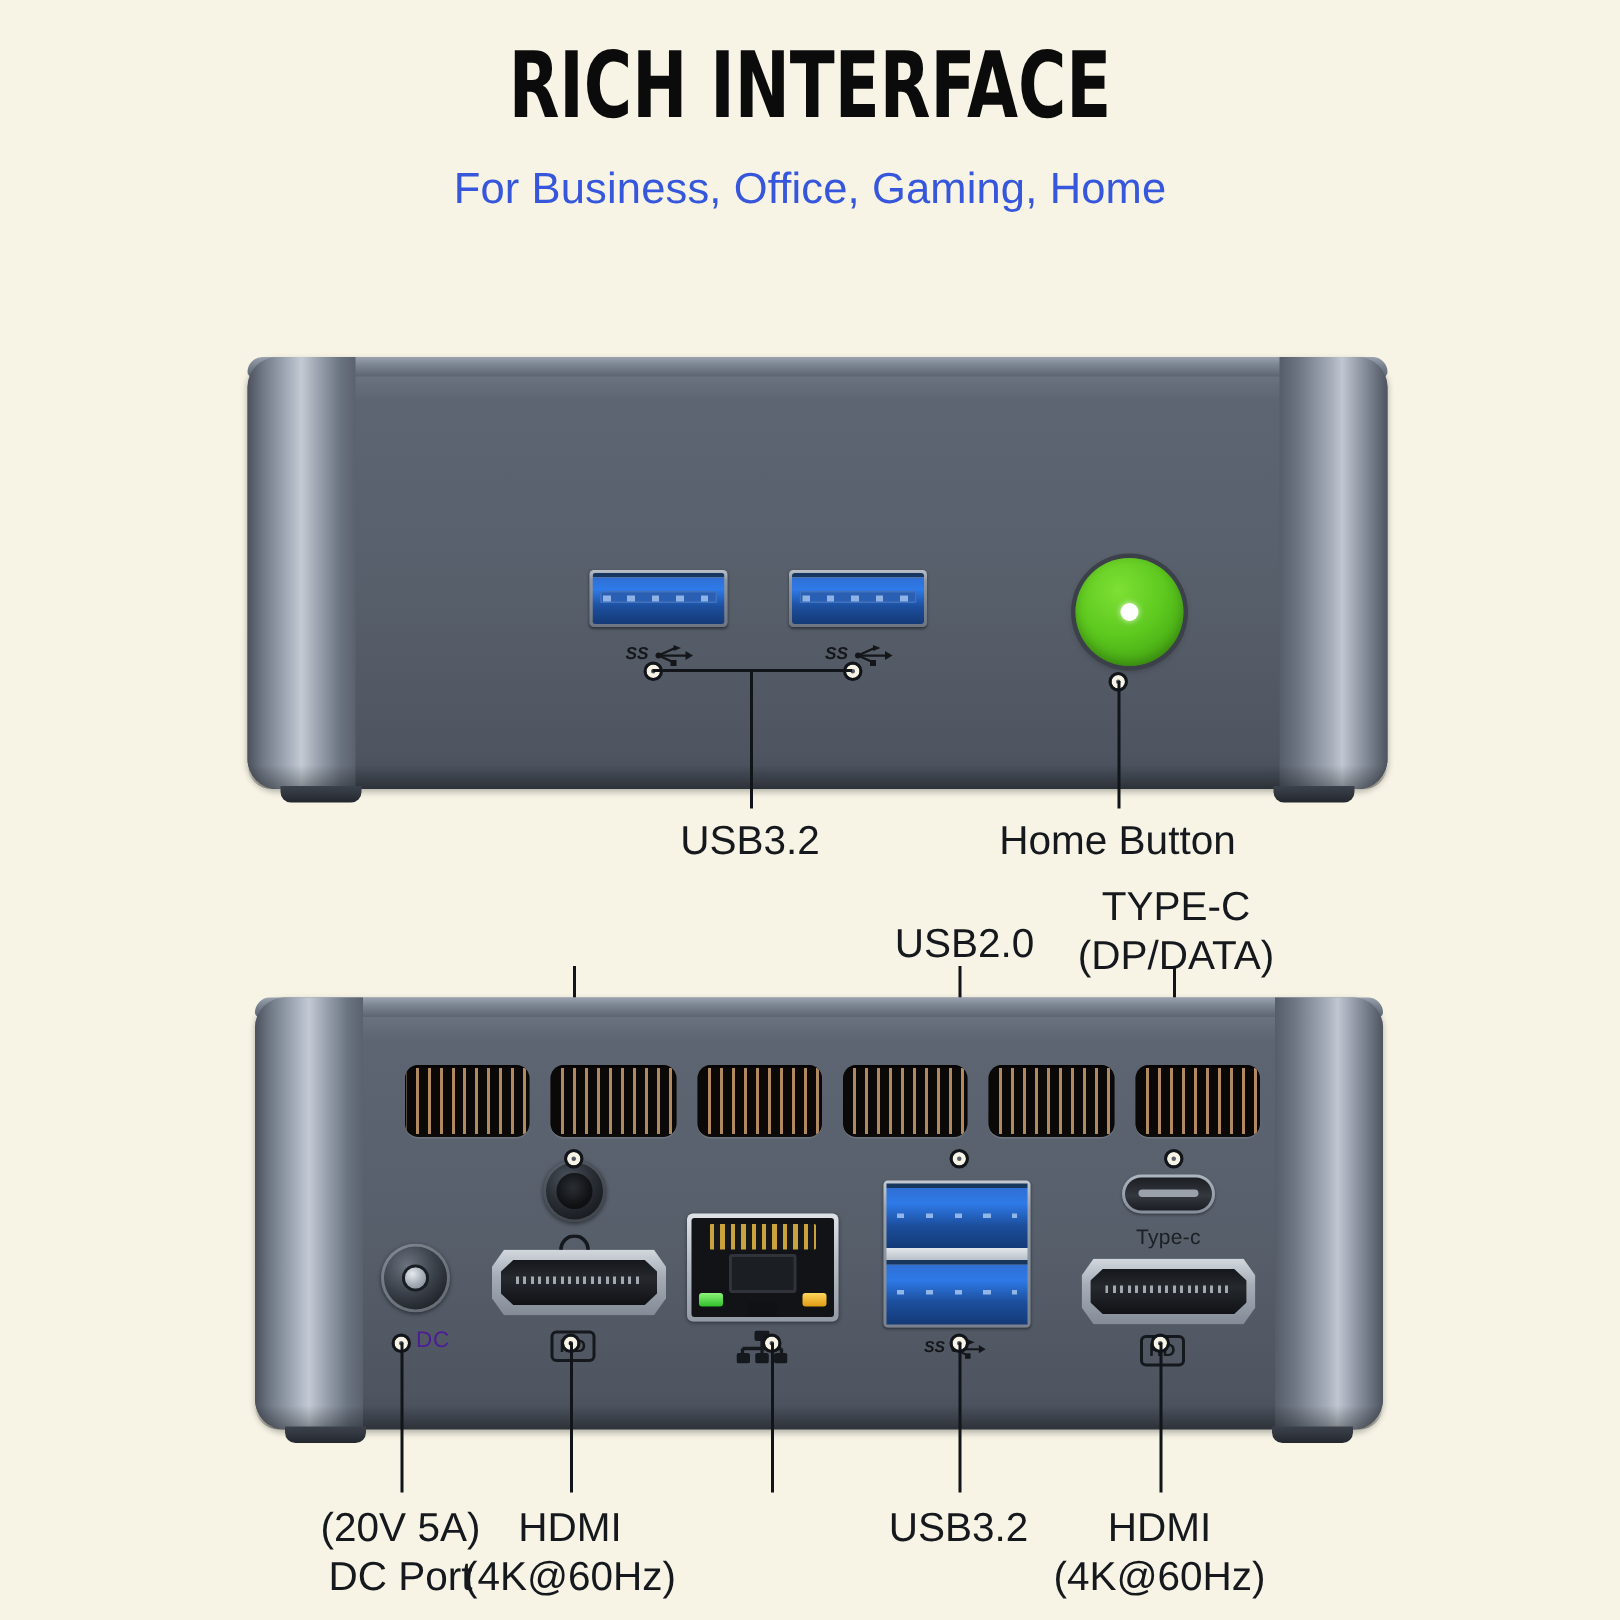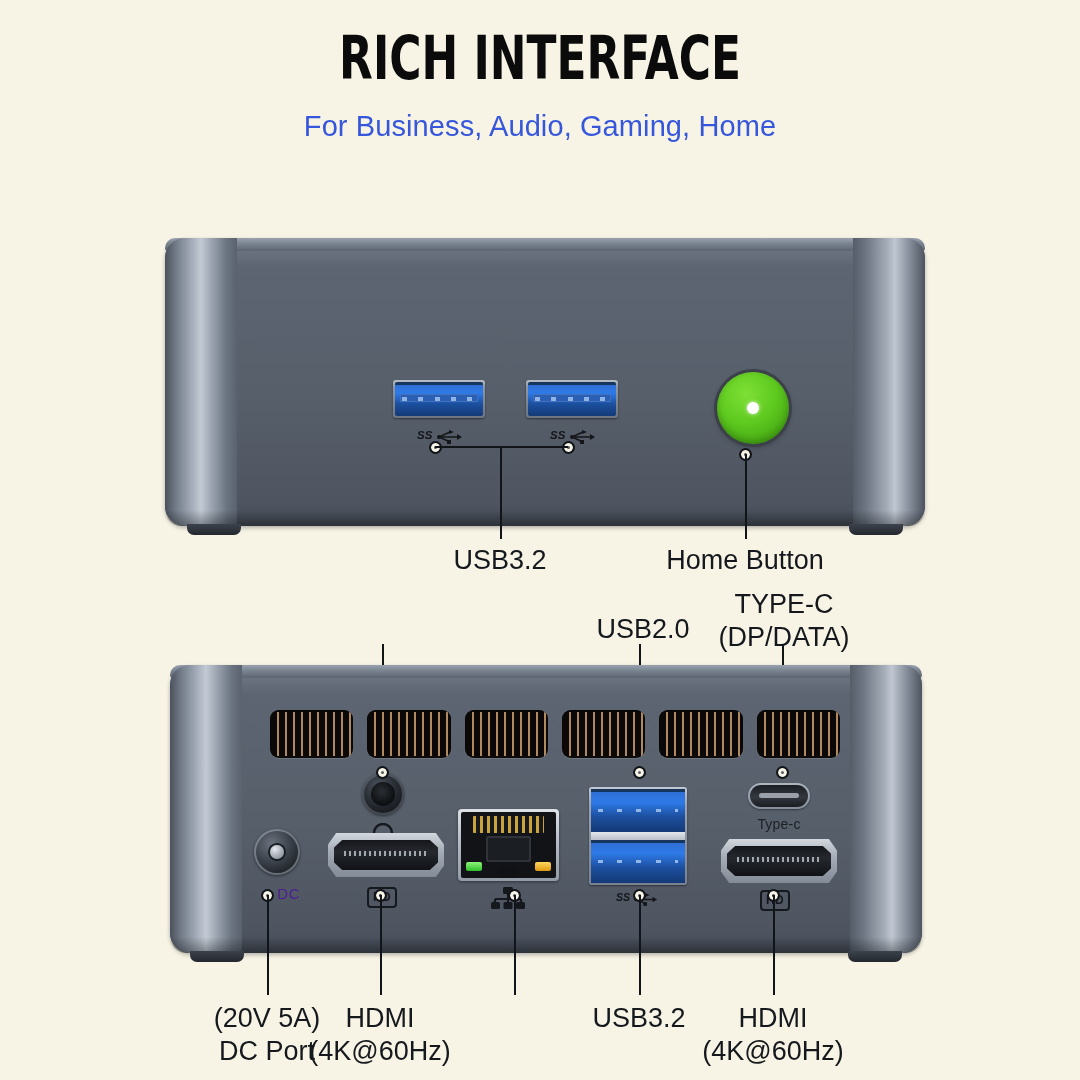--- a/index.html
+++ b/index.html
@@ -240,21 +240,21 @@
   }
 
   .vent-icon{position:absolute;}
 </style>
 </head>
 <body>
 
 <div id="stage">
 
   <div class="title">RICH INTERFACE</div>
-  <div class="subtitle">For Business, Audio, Gaming, Home</div>
+  <div class="subtitle">For Business, Office, Gaming, Home</div>
 
   <div class="device" style="left:165px;top:238px;width:760px;height:288px;">
     <div class="body"></div>
     <div class="topcap"></div>
     <div class="edgeL"></div>
     <div class="edgeR"></div>
     <div class="bottomshade"></div>
     <div class="foot" style="left:22px;"></div>
     <div class="foot" style="right:22px;"></div>
 

